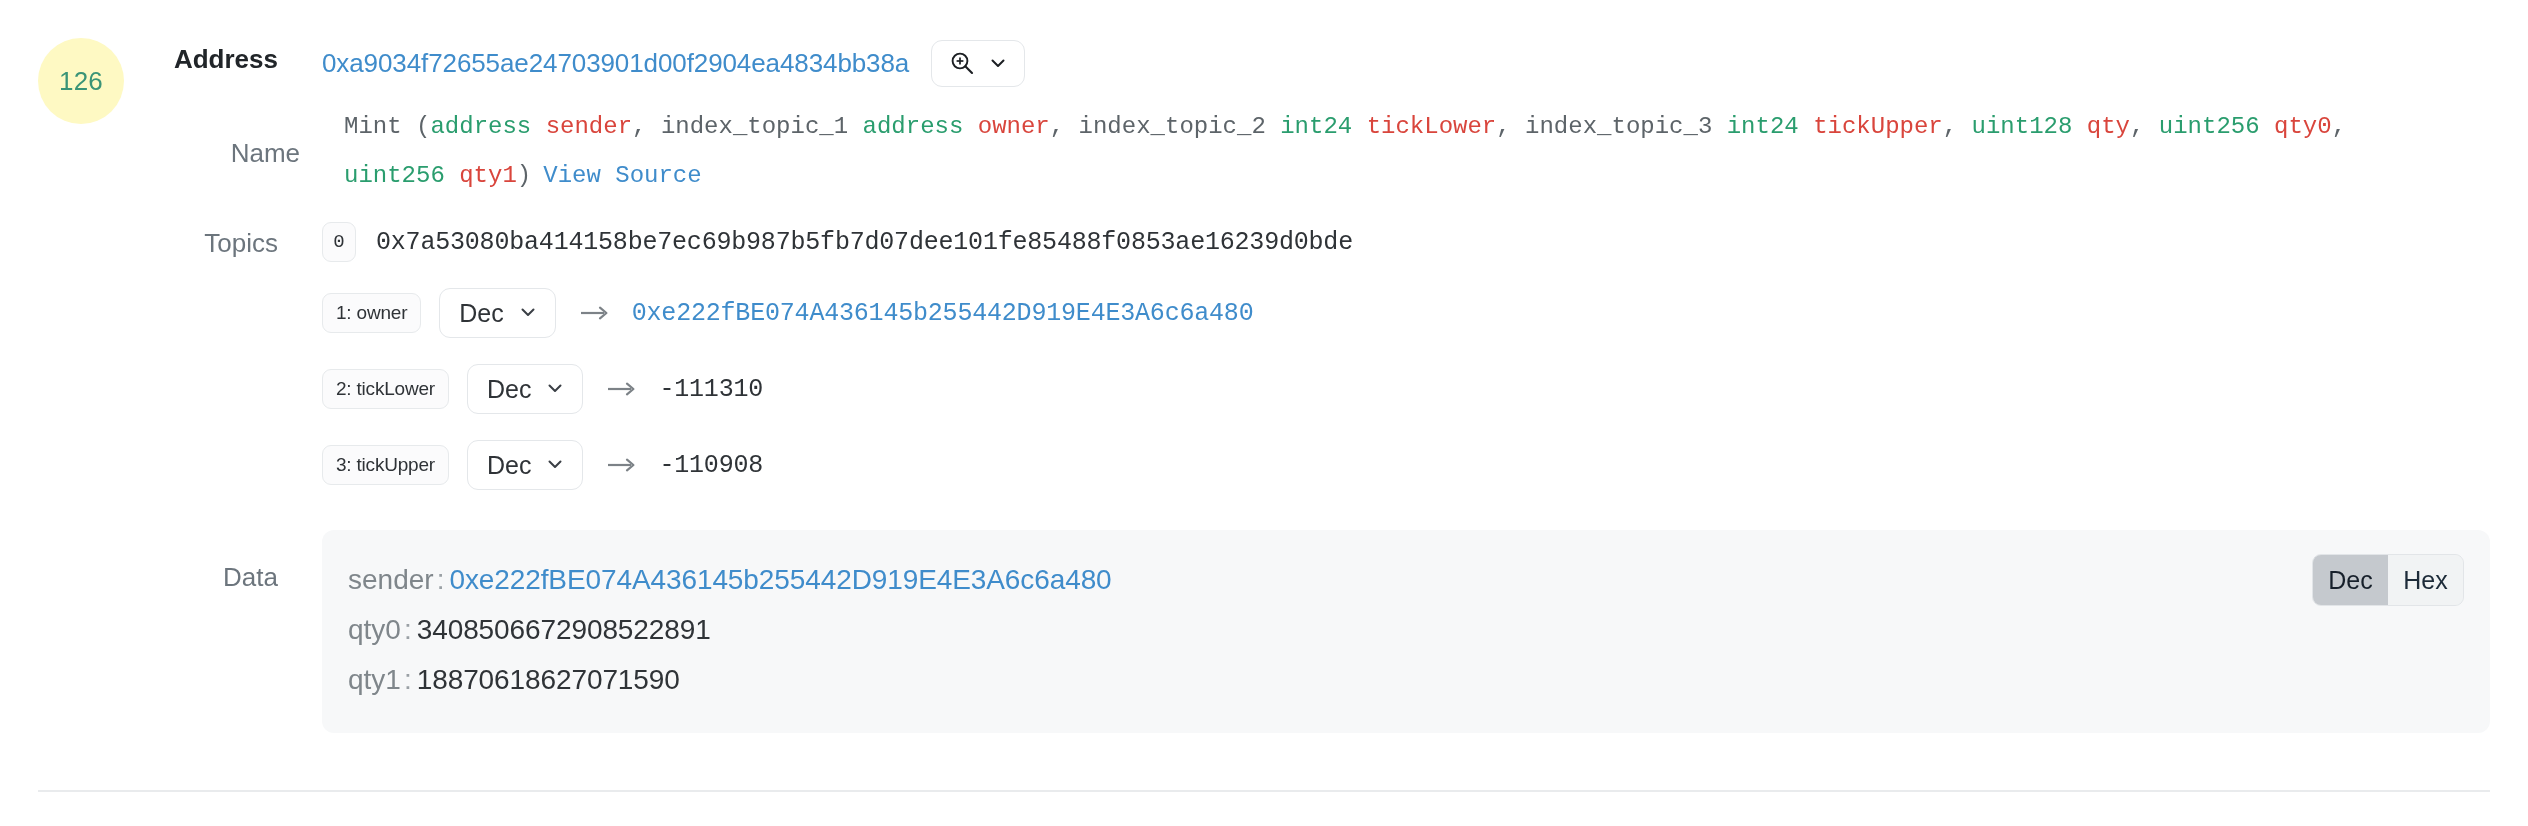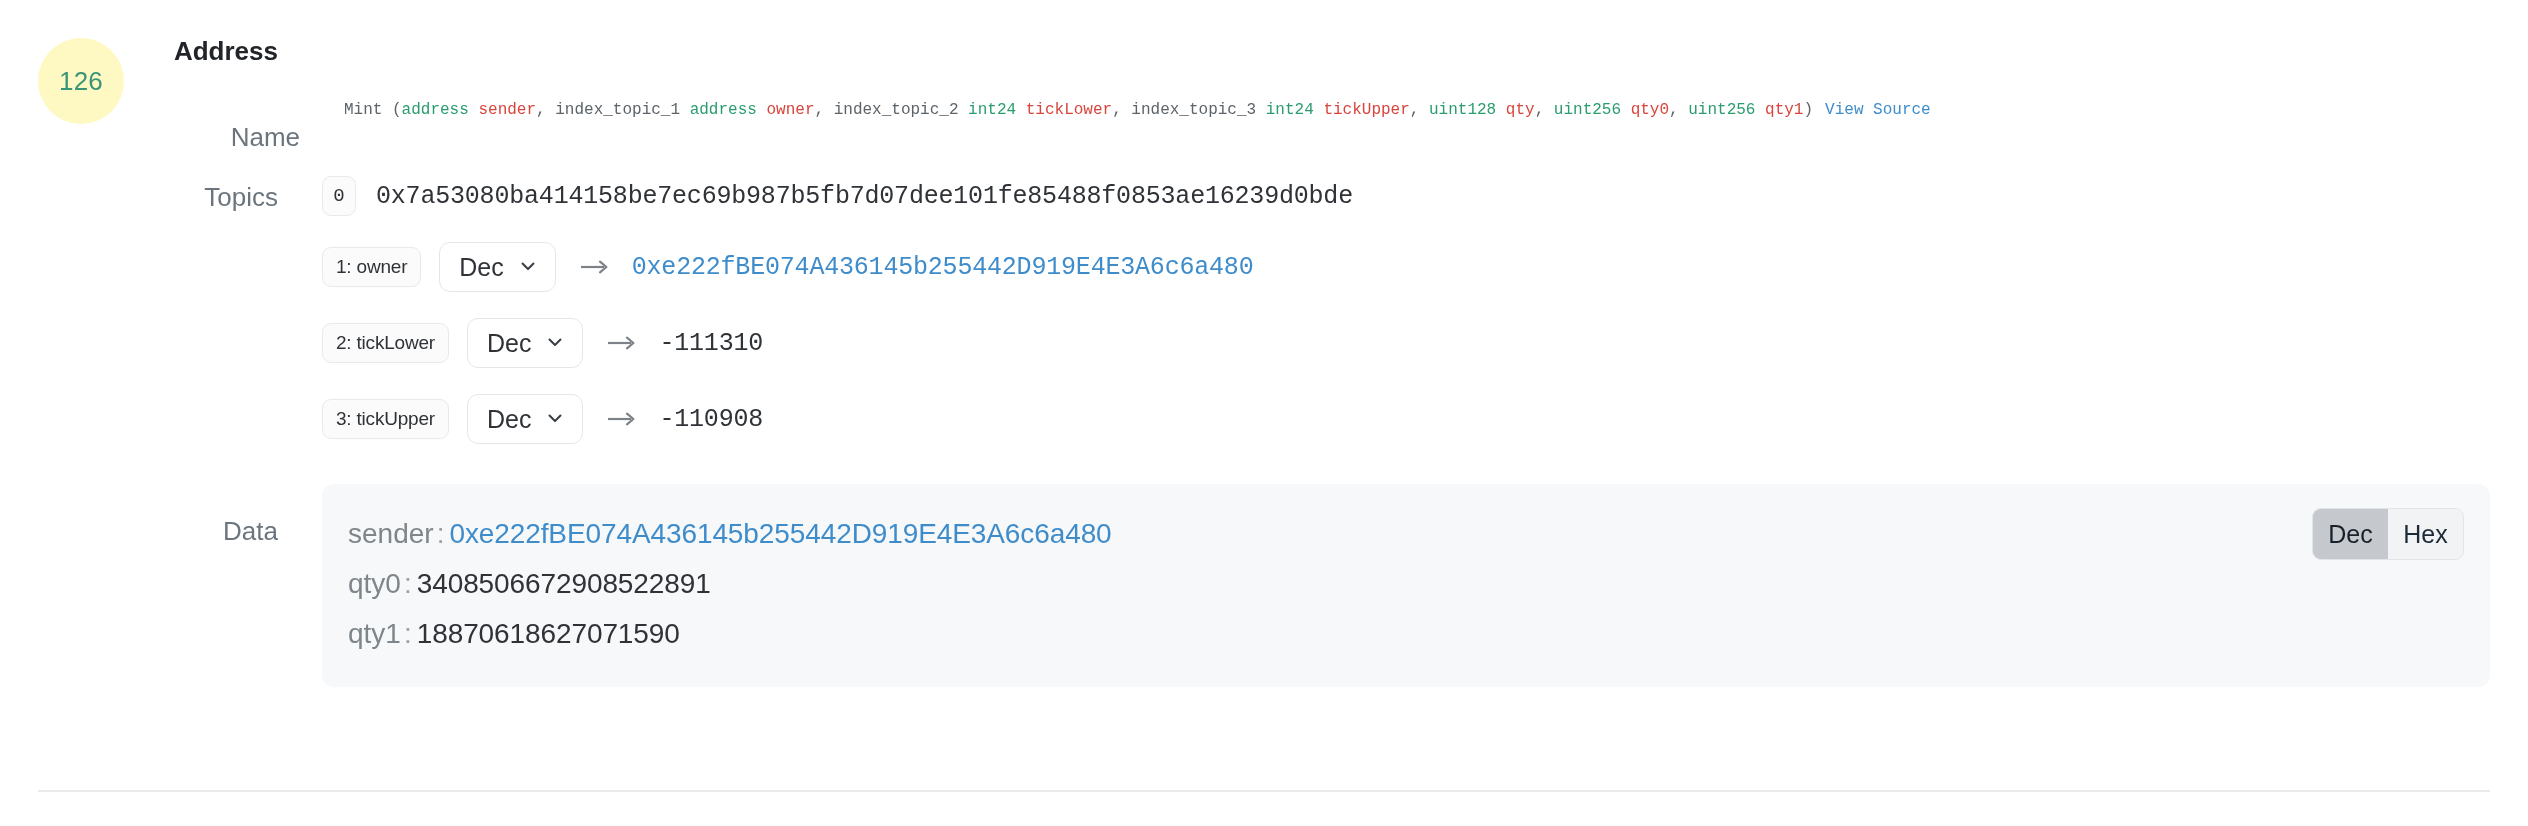--- a/index.html
+++ b/index.html
@@ -36,21 +36,21 @@
     font-size: 26px;
     color: #3a9477;
     font-family: "Liberation Sans", sans-serif;
     letter-spacing: 0.2px;
   }
 
   
   .rows {
     position: absolute;
     left: 0;
-    top: 0;
+    top: 8px;
     width: 2528px;
   }
   .row {
     display: flex;
     align-items: flex-start;
   }
   .row-label {
     width: 322px;
     flex: 0 0 322px;
     text-align: right;
@@ -91,21 +91,21 @@
     background: #ffffff;
     cursor: pointer;
   }
   #address-tools svg { display: block; }
 
   
   #row-name { margin-top: 18px; padding-left: 22px; }
   #row-name .row-label { padding-top: 34px; }
   .signature {
     font-family: "Liberation Mono", monospace;
-    font-size: 16px;
+    font-size: 24px;
     line-height: 49px;
     color: #5d6469;
     max-width: 2090px;
     word-spacing: 0px;
   }
   .signature .type  { color: #2a9d6e; }
   .signature .param { color: #d9453c; }
   .signature .punct { color: #5d6469; }
   .signature .fname { color: #5d6469; }
   #view-source-link {
@@ -251,20 +251,38 @@
 <div id="log-entry">
 
   <div id="index-badge" style="background: #fef9c3;">
     <span class="num" style="color: rgb(58, 148, 119);">126</span>
   </div>
 
   <div class="rows">
 
     <div class="row" id="row-address">
       <div class="row-label bold">Address</div>
+      <div class="row-body">
+        <a href="#" id="address-link">0xa9034f72655ae24703901d00f2904ea4834bb38a</a>
+        <span id="address-tools">
+          <span>
+            <svg width="26" height="26" viewBox="0 0 26 26" fill="none" xmlns="http://www.w3.org/2000/svg">
+              <circle cx="11" cy="11" r="7.4" stroke="#1c1f23" stroke-width="1.9"></circle>
+              <line x1="7.6" y1="11" x2="14.4" y2="11" stroke="#1c1f23" stroke-width="1.7"></line>
+              <line x1="11" y1="7.6" x2="11" y2="14.4" stroke="#1c1f23" stroke-width="1.7"></line>
+              <line x1="16.3" y1="16.3" x2="23" y2="23" stroke="#1c1f23" stroke-width="2.1" stroke-linecap="round"></line>
+            </svg>
+          </span>
+          <span>
+            <svg width="20" height="20" viewBox="0 0 20 20" fill="none" xmlns="http://www.w3.org/2000/svg">
+              <path d="M4.5 7.5 L10 13 L15.5 7.5" stroke="#1c1f23" stroke-width="2" stroke-linecap="round" stroke-linejoin="round"></path>
+            </svg>
+          </span>
+        </span>
+      </div>
     </div>
 
     <div class="row" id="row-name">
       <div class="row-label grey">Name</div>
       <div class="row-body">
         <div class="signature" id="event-signature"><span class="fname">Mint</span><span class="punct"> (</span><span class="type" style="color: rgb(42, 157, 110);">address </span><span class="param" style="color: rgb(217, 69, 60);">sender</span><span class="punct">, </span><span class="punct">index_topic_1 </span><span class="type" style="color: rgb(42, 157, 110);">address </span><span class="param" style="color: rgb(217, 69, 60);">owner</span><span class="punct">, </span><span class="punct">index_topic_2 </span><span class="type" style="color: rgb(42, 157, 110);">int24 </span><span class="param" style="color: rgb(217, 69, 60);">tickLower</span><span class="punct">, </span><span class="punct">index_topic_3 </span><span class="type" style="color: rgb(42, 157, 110);">int24 </span><span class="param" style="color: rgb(217, 69, 60);">tickUpper</span><span class="punct">, </span><span class="type" style="color: rgb(42, 157, 110);">uint128 </span><span class="param" style="color: rgb(217, 69, 60);">qty</span><span class="punct">, </span><span class="type" style="color: rgb(42, 157, 110);">uint256 </span><span class="param" style="color: rgb(217, 69, 60);">qty0</span><span class="punct">, </span><span class="type" style="color: rgb(42, 157, 110);">uint256 </span><span class="param" style="color: rgb(217, 69, 60);">qty1</span><span class="punct">)</span><a href="#" id="view-source-link">View Source</a></div>
       </div>
     </div>
 
     <div class="row" id="row-topics">

